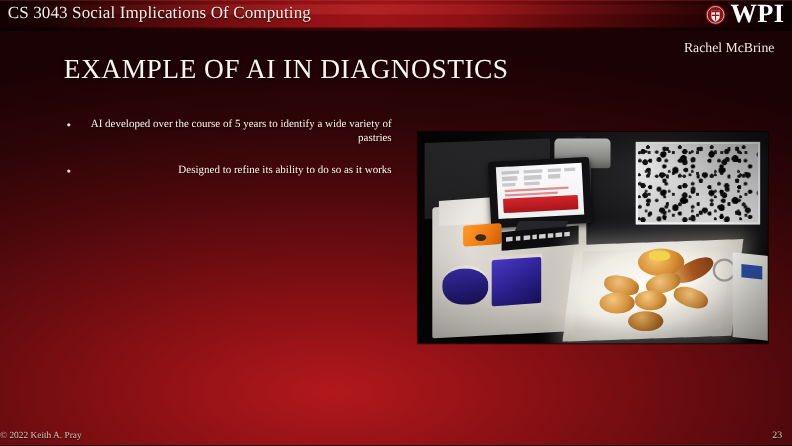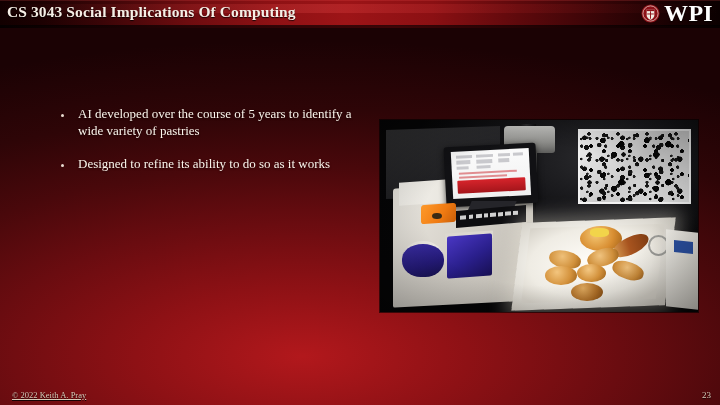--- a/index.html
+++ b/index.html
@@ -30,21 +30,21 @@
     background:linear-gradient(90deg,rgba(255,60,60,0) 0%,rgba(255,70,70,.10) 20%,rgba(255,90,90,.22) 45%,rgba(255,60,60,.10) 72%,rgba(255,60,60,0) 100%);
     pointer-events:none;
   }
   #header-underline{
     position:absolute;left:0;top:26px;width:720px;height:2px;
     background:linear-gradient(90deg,#050000 0%,#2a0305 30%,#3d0507 55%,#1a0102 80%,#060000 100%);
   }
   #course-title{
     position:absolute;left:7px;top:3px;
     font-family:"Liberation Serif", serif;
-    font-size:15.5px;font-weight:700;color:#f6efe6;
+    font-size:15.5px;font-weight:400;color:#f6efe6;
     letter-spacing:.1px;white-space:nowrap;
     text-shadow:0 1px 1px rgba(0,0,0,.8);
   }
 
   
   #wpi-logo{
     position:absolute;right:7px;top:2px;height:22px;
     display:flex;align-items:center;gap:4px;
   }
   #wpi-seal{width:19px;height:19px;display:block;}
@@ -75,24 +75,25 @@
 
   
   #bullets{
     position:absolute;left:56px;top:106px;width:300px;
   }
   .bullet{
     position:relative;
     padding-left:22px;
     margin-bottom:16px;
     font-family:"Liberation Serif", serif;
-    font-size:13px;
+    font-size:10px;
     line-height:1.30;
     color:#fbf5ec;
     text-shadow:0 1px 2px rgba(0,0,0,.5);
+    text-align:right;
   }
   .bullet:last-child{margin-bottom:0;}
   .bullet .dot{
     position:absolute;left:5px;top:.62em;
     width:3px;height:3px;border-radius:50%;
     background:#e8dcd0;
   }
 
   
   #photo{
@@ -276,25 +277,24 @@
     background:transparent;
   }
   #photo .vignette{
     position:absolute;inset:0;
     background:radial-gradient(ellipse 80% 80% at 50% 50%, rgba(0,0,0,0) 45%, rgba(0,0,0,.45) 100%);
     pointer-events:none;
   }
 
   
   #footer-copyright{
-    position:absolute;left:12px;bottom:5px;
+    position:absolute;left:0;bottom:5px;
     font-family:"Liberation Serif", serif;
     font-size:8.5px;color:#d9c9b8;
     text-shadow:0 1px 1px rgba(0,0,0,.8);
-    text-decoration:underline;
   }
   #footer-pagenum{
     position:absolute;right:9px;bottom:5px;
     font-family:"Liberation Serif", serif;
     font-size:9px;color:#d9c9b8;
     text-shadow:0 1px 1px rgba(0,0,0,.8);
   }
 </style>
 </head>
 <body>
@@ -313,21 +313,23 @@
       <circle cx="20" cy="20" r="19" fill="#8d1118"></circle>
       <circle cx="20" cy="20" r="16" fill="none" stroke="#f0e8dd" stroke-width="1.4"></circle>
       <path d="M12 11 h16 v13 c0 6 -8 9 -8 9 s-8 -3 -8 -9 z" fill="#f2ece3"></path>
       <path d="M12 11 h16 v4 h-16 z" fill="#8d1118"></path>
       <path d="M19 15 h2 v16 h-2 z" fill="#8d1118"></path>
       <path d="M13 20 h14 v2 h-14 z" fill="#8d1118"></path>
     </svg>
     <span id="wpi-wordmark">WPI</span>
   </div>
 
-
+  <div id="author">Rachel McBrine</div>
+
+  <div id="slide-title">EXAMPLE OF AI IN DIAGNOSTICS</div>
 
   <div id="bullets">
     <div class="bullet">
       <span class="dot"></span>
       <span>AI developed over the course of 5 years to identify a wide variety of pastries</span>
     </div>
     <div class="bullet">
       <span class="dot"></span>
       <span>Designed to refine its ability to do so as it works</span>
     </div>

